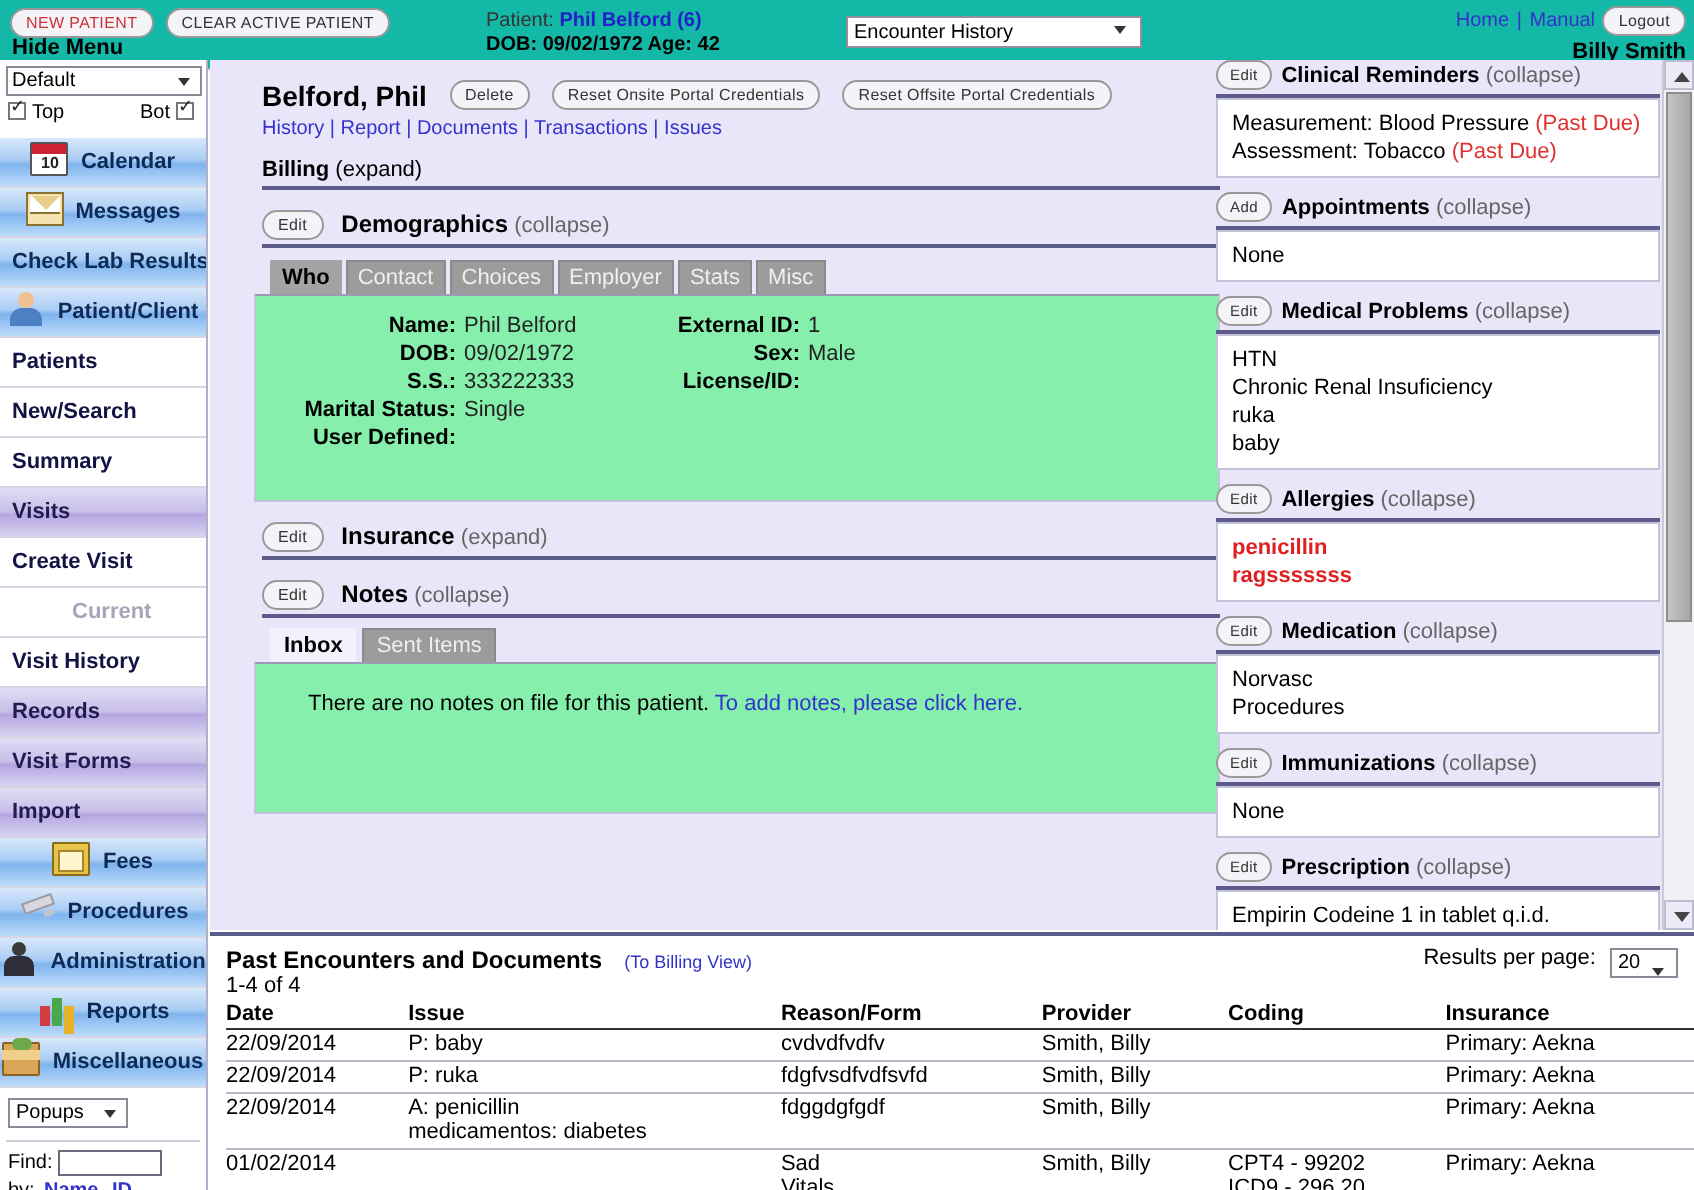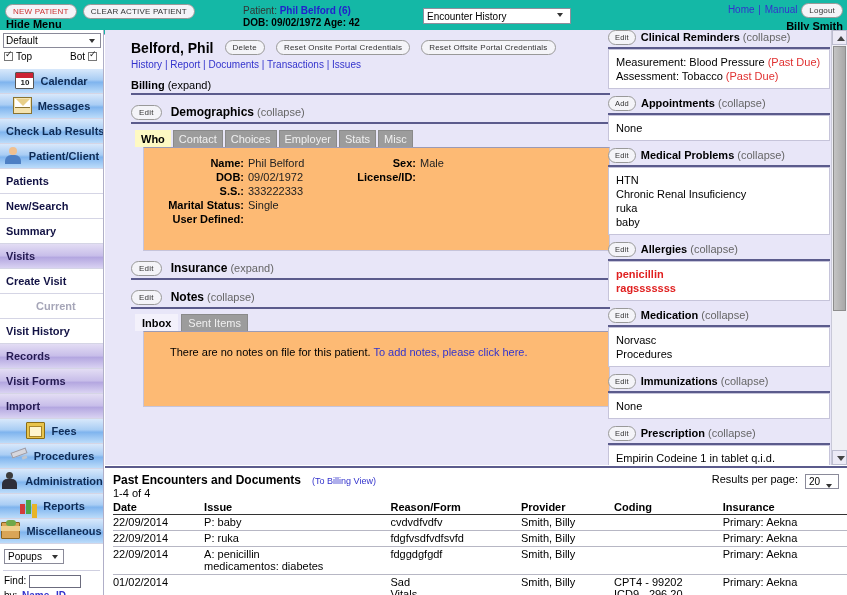--- a/index.html
+++ b/index.html
@@ -186,24 +186,24 @@
   .section-hd .muted{ color:#666; font-weight:normal; }
   .section-hd .pillbtn{ margin-right:6px; vertical-align:1px; }
   .billing-hd{ margin:9px 8px 0 8px; padding-bottom:2px; border-bottom:2px solid #5b5b8c; }
 
   .tabrow { margin:6px 0 0 12px; font-size:11px; }
   .tabrow .tab {
     display:inline-block; padding:2px 5px; margin-right:2px;
     background:#9c9c9c; color:#f0f0f0; cursor:pointer; font-weight:normal;
     border:1px solid #8a8a8a; border-bottom:none;
   }
-  .tabrow .tab.active { background:#fef9c3; color:#000; font-weight:bold; border-color:transparent; }
+  .tabrow .tab.active { background:#a3a3a3; color:#000; font-weight:bold; border-color:transparent; }
 
   .whitepanel{
-    margin:0 8px 0 20px; background:#fdba74; border:1px solid #c6c4da;
+    margin:0 8px 0 4px; background:#86efac; border:1px solid #c6c4da;
     border-top:1px solid #9b9ab5;
   }
   .demo-body{ padding:8px 10px 26px 10px; font-size:11px; position:relative; height:102px;}
   .demo-col1{ position:absolute; left:10px; top:8px; width:180px; }
   .demo-col2{ position:absolute; left:196px; top:8px; width:200px; }
   .fld{ line-height:14px; white-space:nowrap; }
   .fld .k{ font-weight:bold; display:inline-block; text-align:right; }
   .demo-col1 .k{ width:90px; }
   .demo-col2 .k{ width:76px; }
   .fld .v{ color:#222; margin-left:4px; }
@@ -395,20 +395,21 @@
         <div class="whitepanel">
           <div class="demo-body">
             <div class="demo-col1">
               <div class="fld"><span class="k">Name:</span><span class="v">Phil  Belford</span></div>
               <div class="fld"><span class="k">DOB:</span><span class="v">09/02/1972</span></div>
               <div class="fld"><span class="k">S.S.:</span><span class="v">333222333</span></div>
               <div class="fld"><span class="k">Marital Status:</span><span class="v">Single</span></div>
               <div class="fld"><span class="k">User Defined:</span><span class="v"></span></div>
             </div>
             <div class="demo-col2">
+              <div class="fld"><span class="k">External ID:</span><span class="v">1</span></div>
               <div class="fld"><span class="k">Sex:</span><span class="v">Male</span></div>
               <div class="fld"><span class="k">License/ID:</span><span class="v"></span></div>
             </div>
           </div>
         </div>
 
         <div class="section-hd">
           <span class="pillbtn">Edit</span>
           <b>Insurance</b>
           <span class="muted">(expand)</span>

